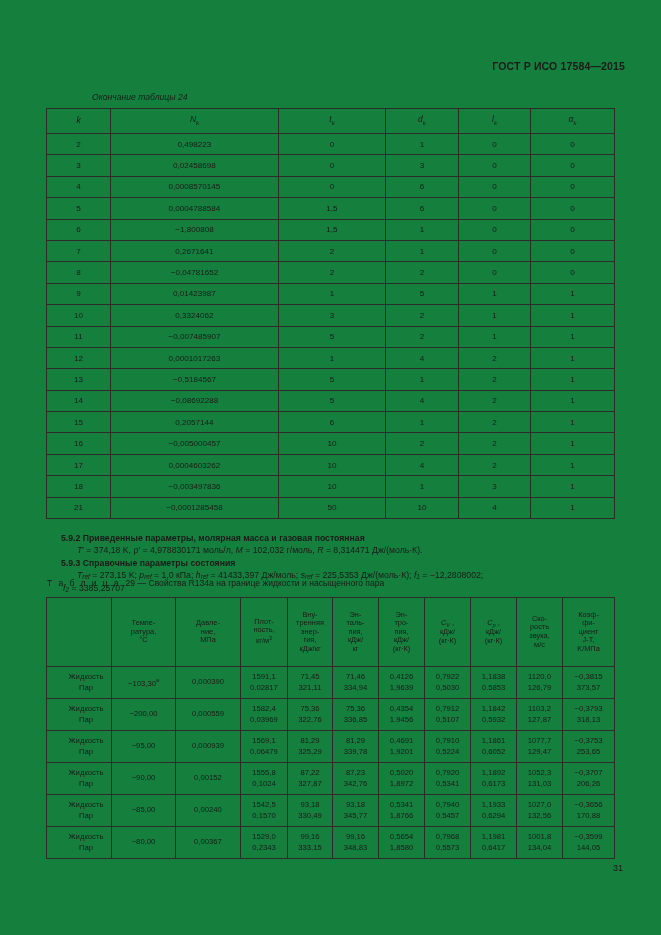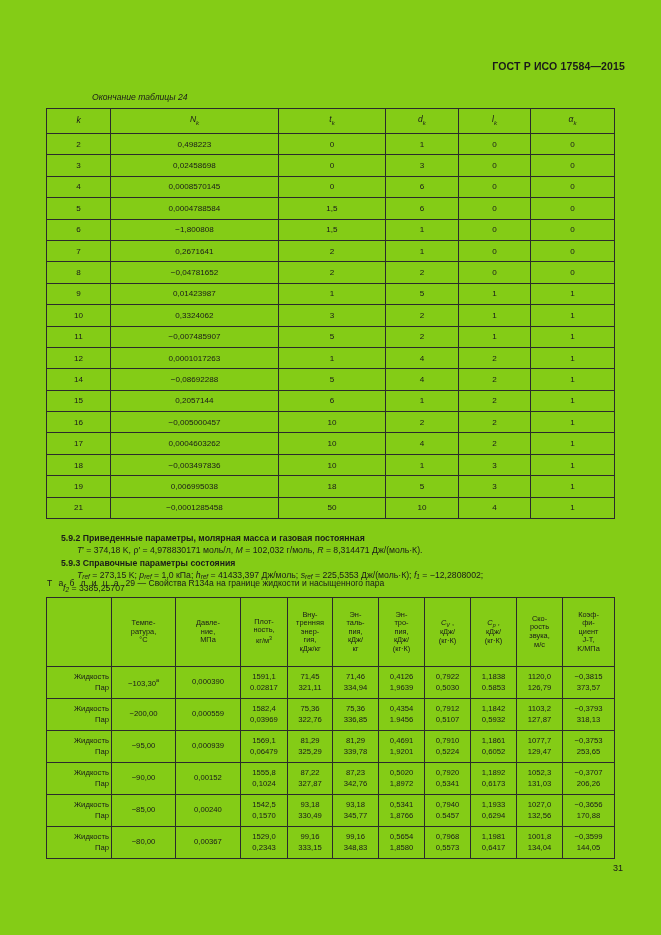--- a/index.html
+++ b/index.html
@@ -9,21 +9,21 @@
     background: #ffffff;
   }
   body {
     font-family: "Liberation Sans", sans-serif;
     color: #1a1a1a;
   }
   .page {
     position: relative;
     width: 661px;
     height: 935px;
-    background: #84cc16;
+    background: #15803d;
     overflow: hidden;
     box-sizing: border-box;
   }
 
   
   .doc-header {
     position: absolute;
     top: 60px;
     right: 36px;
     font-size: 10.5px;
@@ -129,21 +129,21 @@
     border-bottom-width: 1.2px;
     padding: 1px 1px;
   }
   #table25 tbody td {
     height: 29px;
     font-size: 7.7px;
     line-height: 1.35;
     padding: 1px 2px;
   }
   #table25 tbody td.phase {
-    text-align: right;
+    text-align: center;
     padding-left: 16px;
   }
   #table25 col.k0 { width: 65px; }
   #table25 col.k1 { width: 64px; }
   #table25 col.k2 { width: 65px; }
   #table25 col.k3 { width: 47px; }
   #table25 col.k4 { width: 45px; }
   #table25 col.k5 { width: 46px; }
   #table25 col.k6 { width: 46px; }
   #table25 col.k7 { width: 46px; }
@@ -272,20 +272,28 @@
           </tr>
           <tr>
             <td>12</td>
             <td>0,0001017263</td>
             <td>1</td>
             <td>4</td>
             <td>2</td>
             <td>1</td>
           </tr>
           <tr>
+            <td>13</td>
+            <td>−0,5184567</td>
+            <td>5</td>
+            <td>1</td>
+            <td>2</td>
+            <td>1</td>
+          </tr>
+          <tr>
             <td>14</td>
             <td>−0,08692288</td>
             <td>5</td>
             <td>4</td>
             <td>2</td>
             <td>1</td>
           </tr>
           <tr>
             <td>15</td>
             <td>0,2057144</td>
@@ -308,28 +316,20 @@
             <td>10</td>
             <td>4</td>
             <td>2</td>
             <td>1</td>
           </tr>
           <tr>
             <td>18</td>
             <td>−0,003497836</td>
             <td>10</td>
             <td>1</td>
-            <td>3</td>
-            <td>1</td>
-          </tr>
-          <tr>
-            <td>19</td>
-            <td>0,006995038</td>
-            <td>18</td>
-            <td>5</td>
             <td>3</td>
             <td>1</td>
           </tr>
           <tr>
             <td>21</td>
             <td>−0,0001285458</td>
             <td>50</td>
             <td>10</td>
             <td>4</td>
             <td>1</td>

